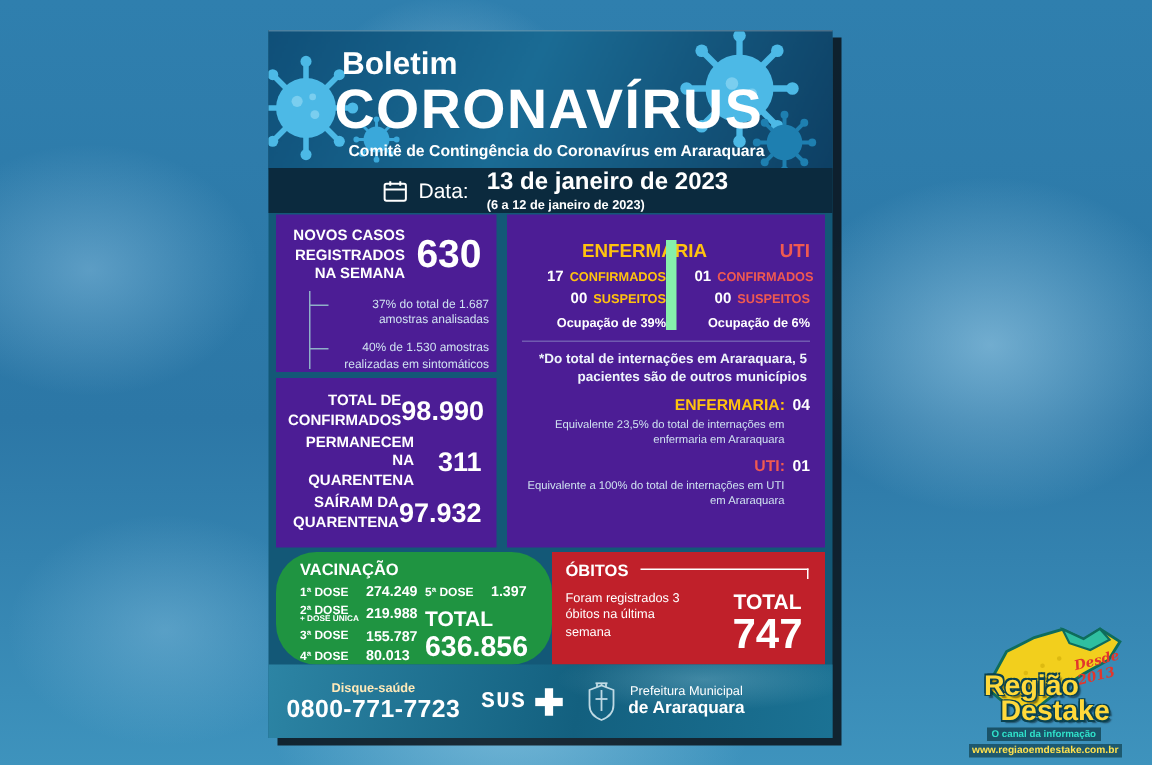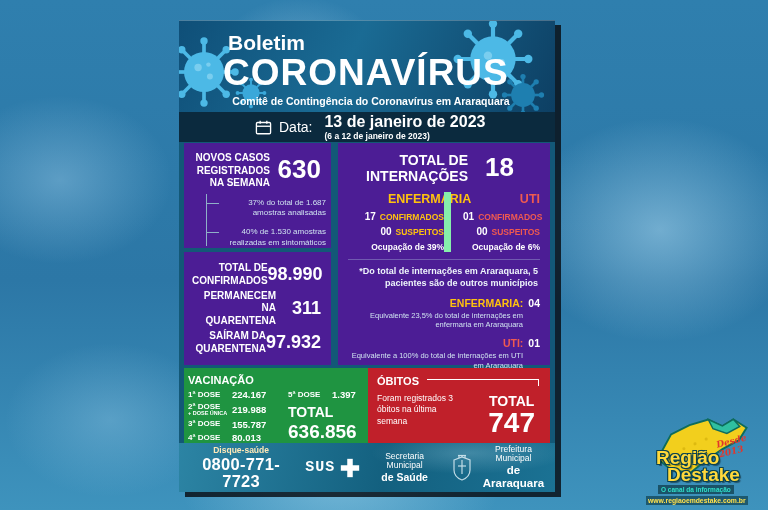--- a/index.html
+++ b/index.html
@@ -62,21 +62,21 @@
   .stat-line{font-size:8.5px;font-weight:800;margin-bottom:4px;}
   .stat-line .num{color:#fff;font-size:10px;margin-right:4px;}
   .occ{font-size:8.5px;font-weight:700;color:#fff;margin-top:5px;}
   .int-hr{border:none;border-top:1px solid rgba(180,205,225,.35);margin:7px 0 6px 0;}
   .int-note{font-size:9px;font-weight:600;line-height:1.3;color:#eef5fb;width:190px;}
   .det-row{margin-top:7px;font-size:10.5px;font-weight:800;}
   .det-row .det-val{color:#fff;margin-left:5px;margin-top:40px;}
   .det-note{font-size:7.5px;color:#cfe2f0;line-height:1.3;margin-top:2px;width:175px;}
   
   .p-green{position:absolute;left:5px;top:348px;width:184px;height:75px;background:#1f9441;
-    box-sizing:border-box;padding:6px 4px;}
+    box-sizing:border-box;padding:6px 16px;border-radius:27px;}
   .vac-title{font-size:11px;font-weight:800;}
   .vac-grid{display:flex;margin-top:3px;}
   .vac-left{width:96px;}
   .dose-row{display:flex;align-items:center;margin-bottom:2.5px;}
   .dose-label{font-size:8px;font-weight:800;width:44px;line-height:1;}
   .dose-sub{display:block;font-size:5.5px;}
   .dose-val{font-size:9.5px;font-weight:800;}
   .vac-right{flex:1;padding-left:4px;}
   .vac-total-label{font-size:14px;font-weight:800;margin-top:4px;}
   .vac-total-value{font-size:19px;font-weight:800;margin-top:1px;}
@@ -279,24 +279,20 @@
         <div class="tot-label">PERMANECEM NA QUARENTENA</div>
         <div class="tot-value">311</div>
       </div>
       <div class="tot-row">
         <div class="tot-label">SAÍRAM DA QUARENTENA</div>
         <div class="tot-value">97.932</div>
       </div>
     </div>
 
     <div class="panel p-intern">
-      <div class="int-head">
-        <div class="int-label">TOTAL DE INTERNAÇÕES</div>
-        <div class="int-value">18</div>
-      </div>
       <div class="cols">
         <div class="col">
           <div class="col-title yellow">ENFERMARIA</div>
           <div class="stat-line yellow">
             <span class="num">17</span><span>CONFIRMADOS</span>
           </div>
           <div class="stat-line yellow">
             <span class="num">00</span><span>SUSPEITOS</span>
           </div>
           <div class="occ">Ocupação de 39%</div>
@@ -323,21 +319,21 @@
       </div>
       <div class="det-note">Equivalente a 100% do total de internações em UTI em Araraquara</div>
     </div>
 
     <div class="p-green">
       <div class="vac-title">VACINAÇÃO</div>
       <div class="vac-grid">
         <div class="vac-left">
           <div class="dose-row">
             <span class="dose-label">1ª DOSE</span>
-              <span class="dose-val">224.167</span>
+              <span class="dose-val">274.249</span>
           </div>
           <div class="dose-row">
             <span class="dose-label"><span>2ª DOSE</span><span class="dose-sub">+ DOSE ÚNICA</span></span>
             <span class="dose-val">219.988</span>
           </div>
           <div class="dose-row">
             <span class="dose-label">3ª DOSE</span>
               <span class="dose-val">155.787</span>
           </div>
           <div class="dose-row">
@@ -374,24 +370,20 @@
       <div class="phone">
         <div class="phone-label">Disque-saúde</div>
         <div class="phone-number">0800-771-7723</div>
       </div>
       <div class="susblk">
         <span class="sus-word">SUS</span>
         <svg width="22" height="22" viewBox="0 0 24 24">
           <rect x="9" y="2" width="6" height="20" fill="#fff"></rect>
           <rect x="2" y="9" width="20" height="6" fill="#fff"></rect>
         </svg>
-      </div>
-      <div class="secretaria">
-        <div class="org-l1">Secretaria Municipal</div>
-        <div class="org-l2">de Saúde</div>
       </div>
       <div class="arms">
         <svg width="24" height="28" viewBox="0 0 24 28" fill="none" stroke="#dceef5" stroke-width="1.2">
           <path d="M4 6 L12 3 L20 6 L20 16 Q20 23 12 26 Q4 23 4 16 Z"></path>
           <path d="M8 1.5 L16 1.5"></path>
             <path d="M9 1.5 L9 4"></path>
             <path d="M12 1.5 L12 3"></path>
             <path d="M15 1.5 L15 4"></path>
           <path d="M8 12 L16 12"></path>
             <path d="M12 6 L12 20"></path>

